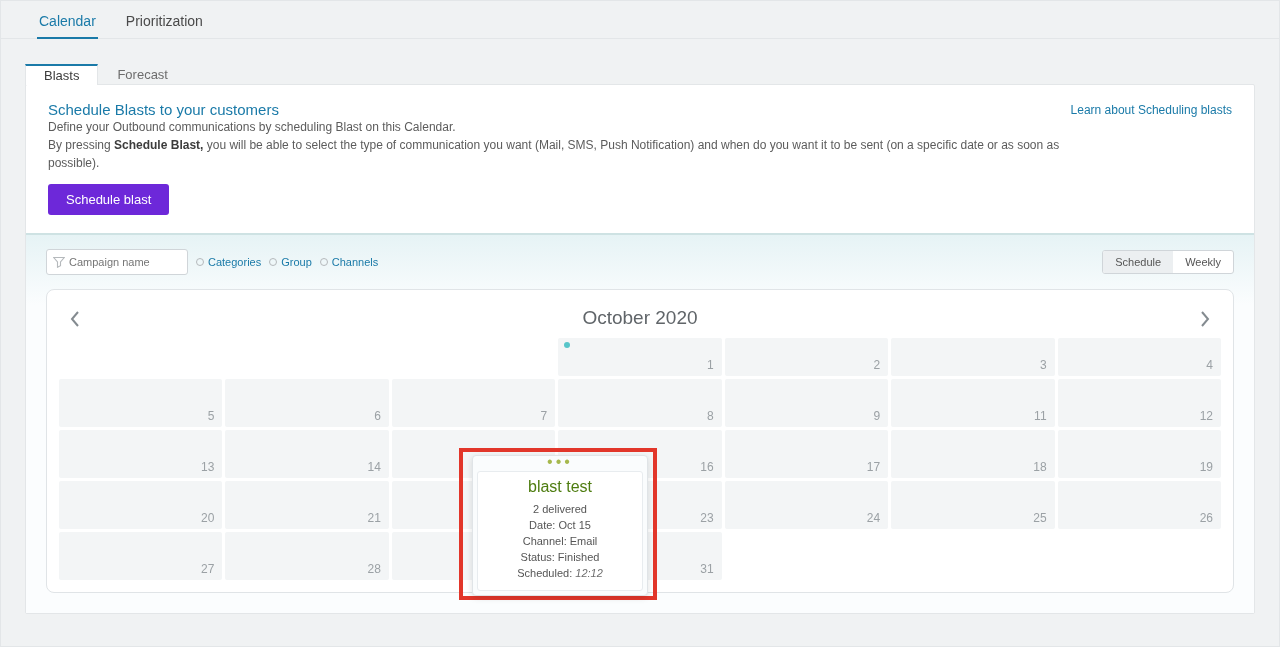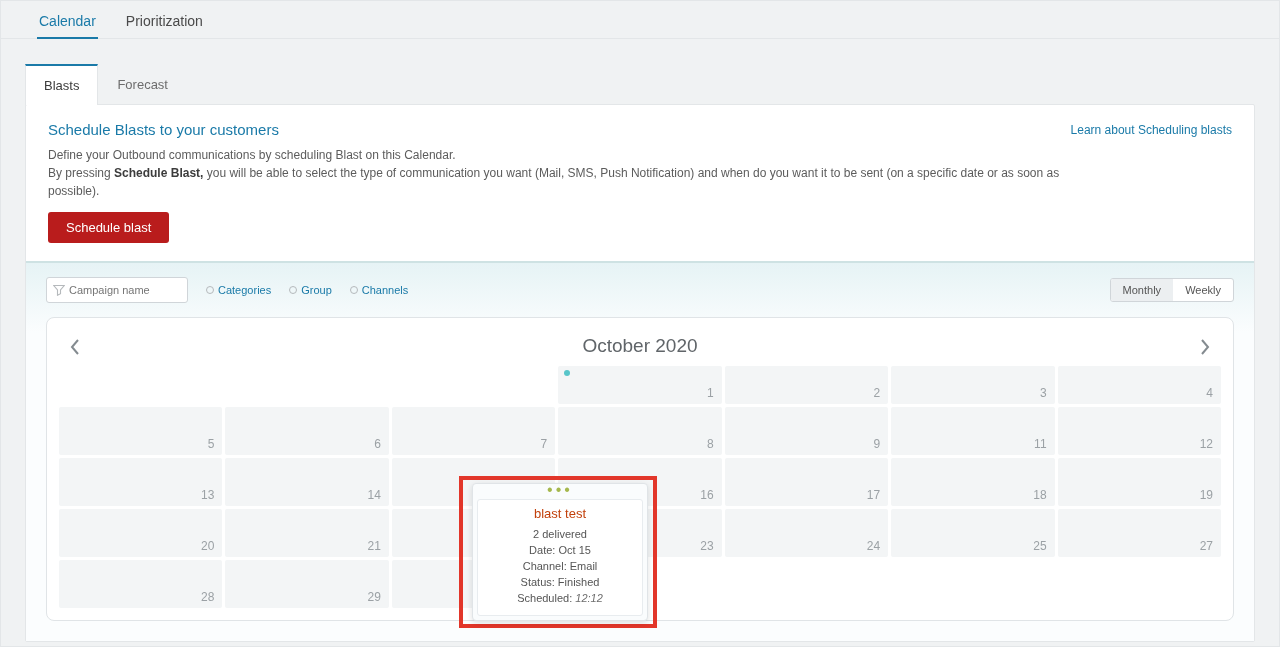--- a/index.html
+++ b/index.html
@@ -41,21 +41,21 @@
   .content {
     padding: 24px;
   }
   .sub-tab-strip {
     display: flex;
     gap: 0;
     position: relative;
     top: 1px;
   }
   .sub-tab {
-    padding: 12px 18px;
+    padding: 2px 18px;
     font-size: 13px;
     color: #6d6d6d;
     cursor: pointer;
     border: 1px solid transparent;
     border-bottom: none;
     background: transparent;
   }
   .sub-tab.active {
     background: #fff;
     border: 1px solid #e3e6e8;
@@ -71,29 +71,29 @@
     border: 1px solid #e3e6e8;
     border-radius: 2px;
   }
 
   .intro {
     padding: 16px 22px 18px 22px;
     display: flex;
     justify-content: space-between;
     align-items: flex-start;
   }
-  .intro h3 { font-size: 15px; font-weight: 500; color: #1a7aa8; margin-bottom: 8px; }
+  .intro h3 { font-size: 15px; font-weight: 500; color: #1a7aa8; margin-bottom: 0; }
   .intro p { font-size: 12px; color: #5c5c5c; line-height: 1.5; }
   .intro p b { font-weight: 600; color: #3c3c3c; }
   .learn-link { font-size: 12px; color: #1a7aa8; cursor: pointer; white-space: nowrap; padding-top: 2px; }
 
   .schedule-btn {
     display: inline-block;
     margin: 0 0 0 0;
-    background: #b91c1c;
+    background: #6d28d9;
     color: #fff;
     padding: 8px 18px;
     font-size: 13px;
     border-radius: 3px;
     cursor: pointer;
     border: none;
   }
   .intro-block { }
   .intro-block .schedule-btn { margin-top: 12px; }
 
@@ -105,21 +105,21 @@
 
   
   .cal-wrap {
     background: linear-gradient(#e6f3f5, #fbfdfe 70px);
     padding: 14px 20px 20px 20px;
   }
 
   .filters {
     display: flex;
     align-items: center;
-    gap: 18px;
+    gap: 8px;
   }
   .search-box {
     display: flex;
     align-items: center;
     border: 1px solid #d0d5d9;
     border-radius: 3px;
     background: #fff;
     height: 26px;
     width: 142px;
     padding: 0 6px;
@@ -247,22 +247,22 @@
     line-height: 10px;
   }
   .popover .pop-inner {
     background: #fff;
     margin: 4px;
     border: 1px solid #e8ecef;
     border-radius: 3px;
     padding: 6px 4px 8px 4px;
   }
   .popover .ptitle {
-    color: #c2410c;
-    font-size: 13px;
+    color: #4d7c0f;
+    font-size: 16px;
     font-weight: 500;
     margin-bottom: 6px;
   }
   .popover .pline { line-height: 1.45; }
   .popover .pline i { font-style: italic; color: #6d6d6d; }
 
   .canvas-rel { position: relative; }
 </style>
 </head>
 <body>
@@ -311,21 +311,21 @@
         <div class="filter-link">
           <span class="circle-o"></span>
           <span>Group</span>
         </div>
         <div class="filter-link">
           <span class="circle-o"></span>
           <span>Channels</span>
         </div>
 
         <div class="view-toggle">
-          <div class="active">Monthly</div>
+          <div class="active">Schedule</div>
           <div>Weekly</div>
         </div>
       </div>
 
       <div class="calendar canvas-rel">
 
         <div class="cal-header">
           <div class="nav prev">
             <svg width="12" height="18" viewBox="0 0 12 18" fill="none" stroke="#848b90" stroke-width="2">
                 <path d="M9 2 L3 9 L9 16"></path>
@@ -416,20 +416,23 @@
               <span class="num">23</span>
             </div>
           <div class="cell">
               <span class="num">24</span>
             </div>
           <div class="cell">
               <span class="num">25</span>
             </div>
 
           <div class="cell">
+              <span class="num">26</span>
+            </div>
+          <div class="cell">
               <span class="num">27</span>
             </div>
           <div class="cell">
               <span class="num">28</span>
             </div>
           <div class="cell">
               <span class="num">29</span>
             </div>
           <div class="cell">
               <span class="num">31</span>

